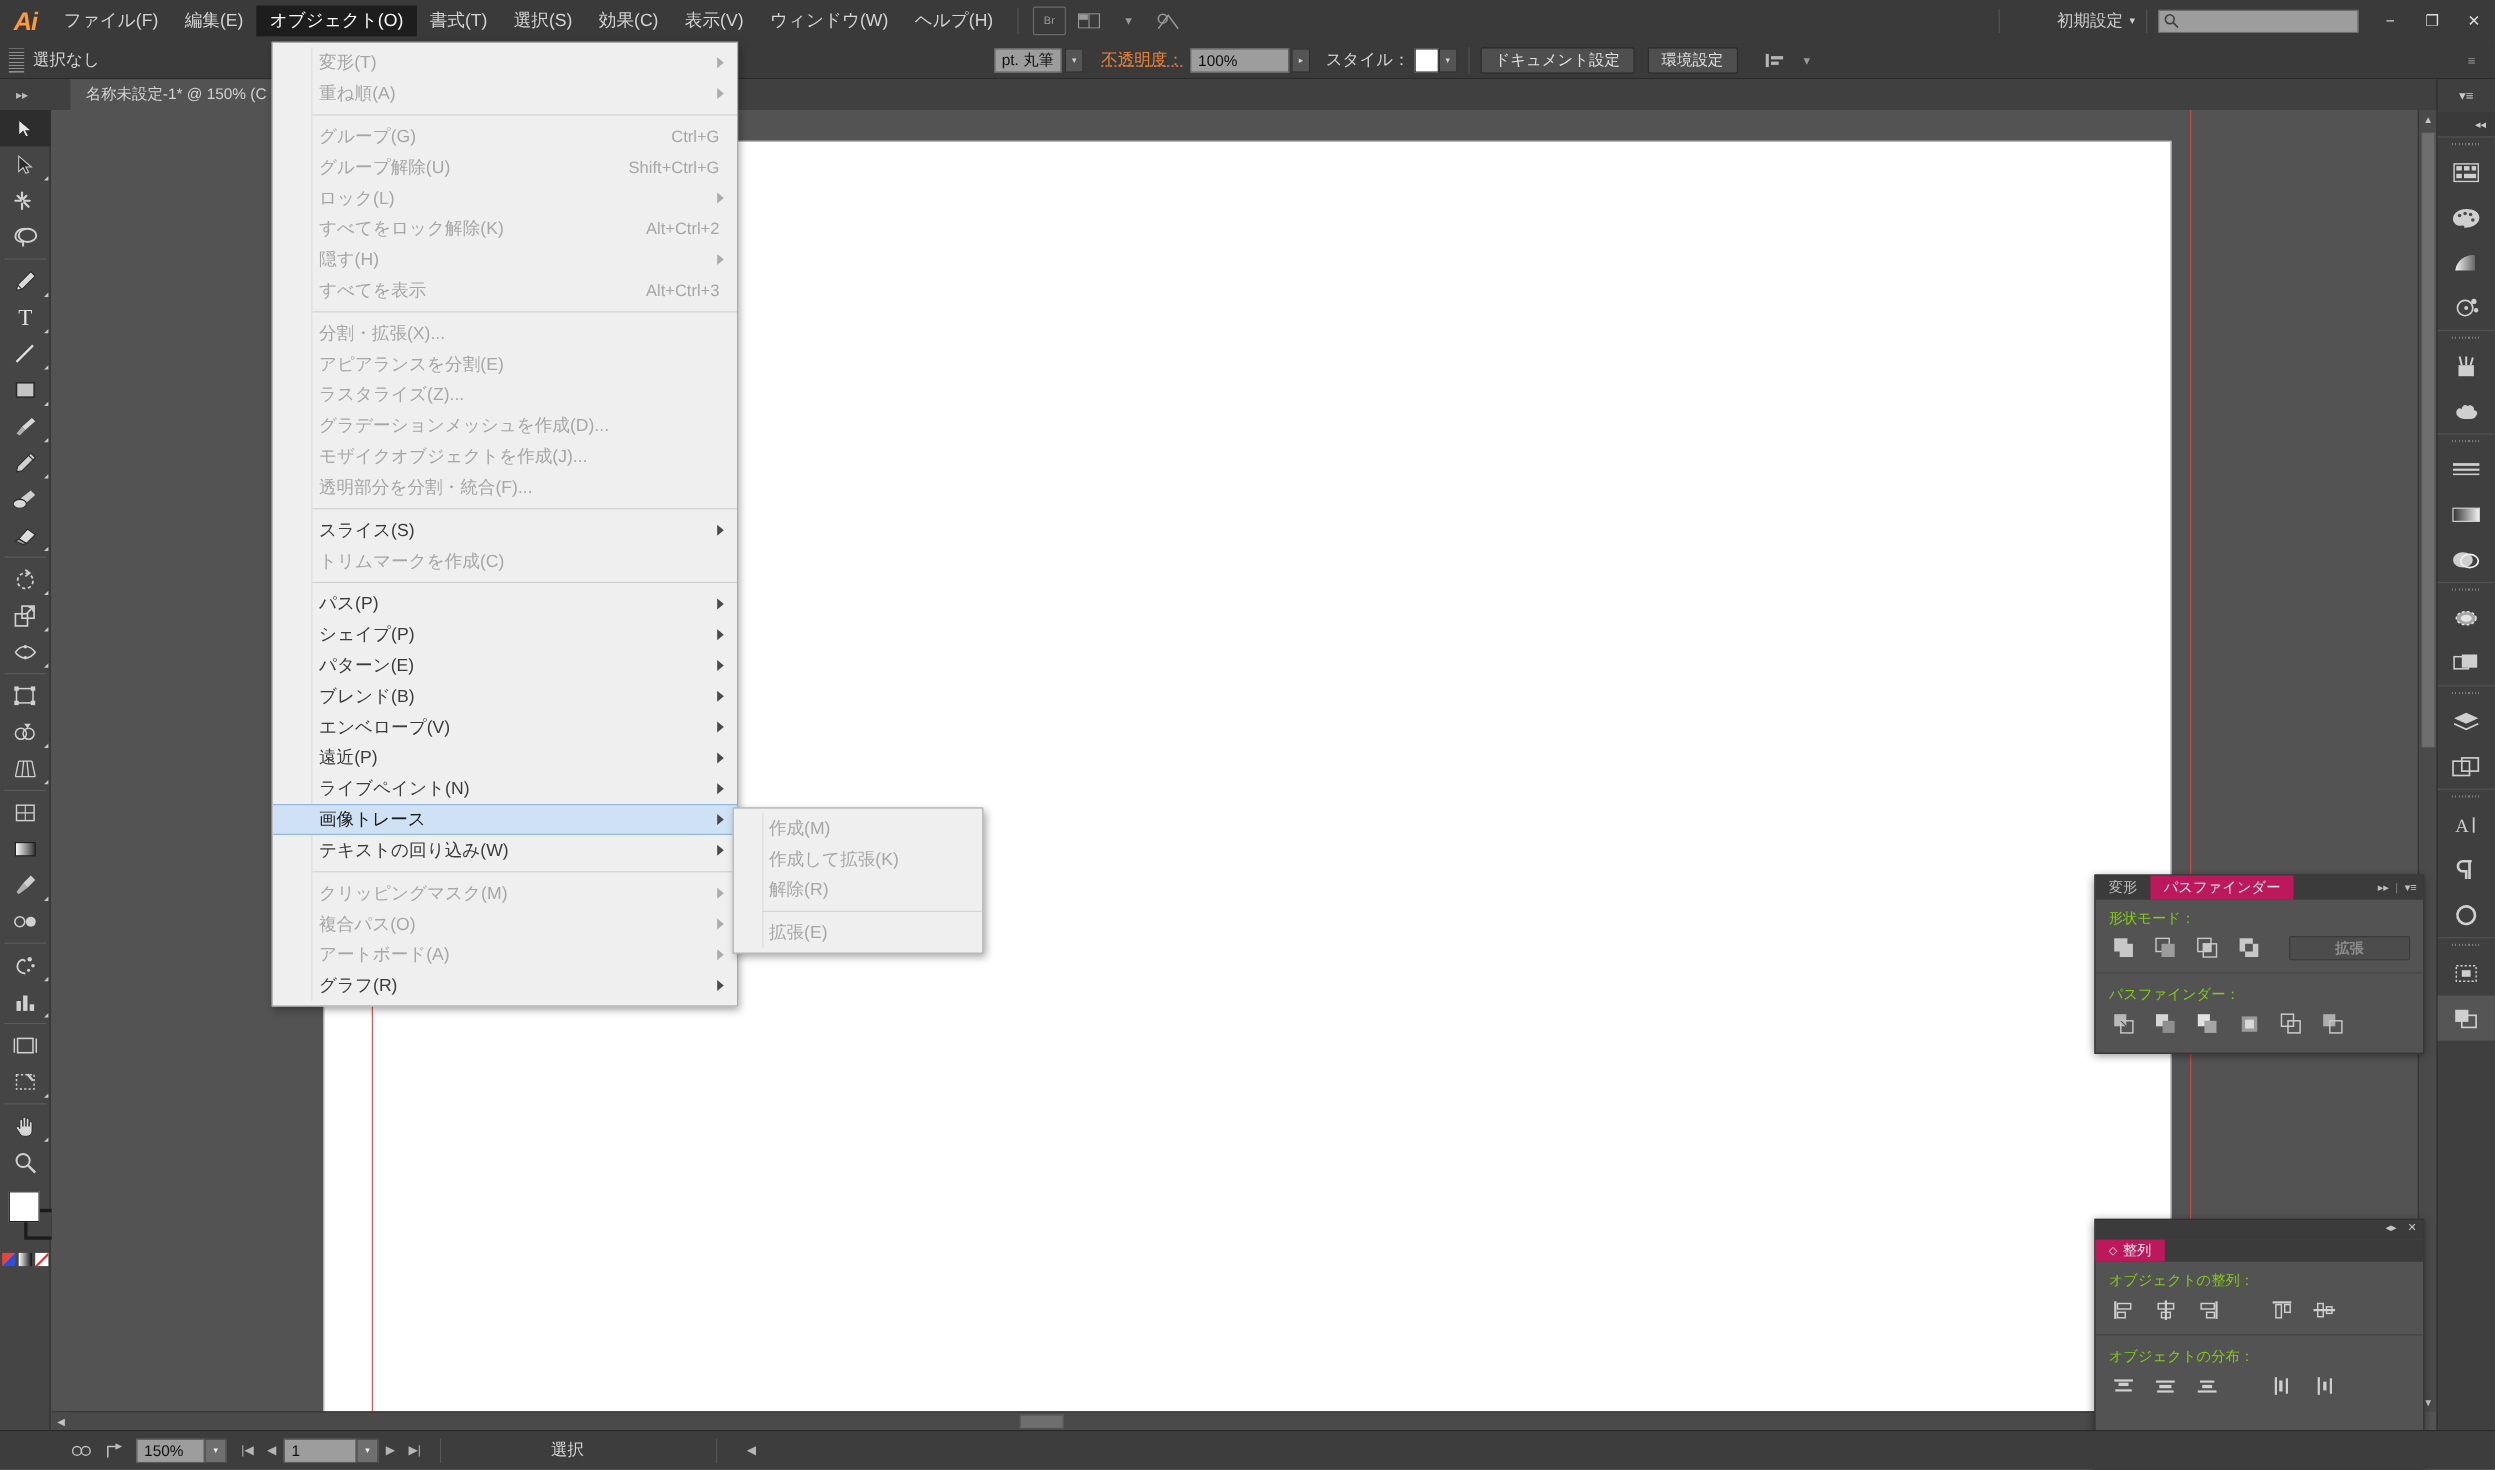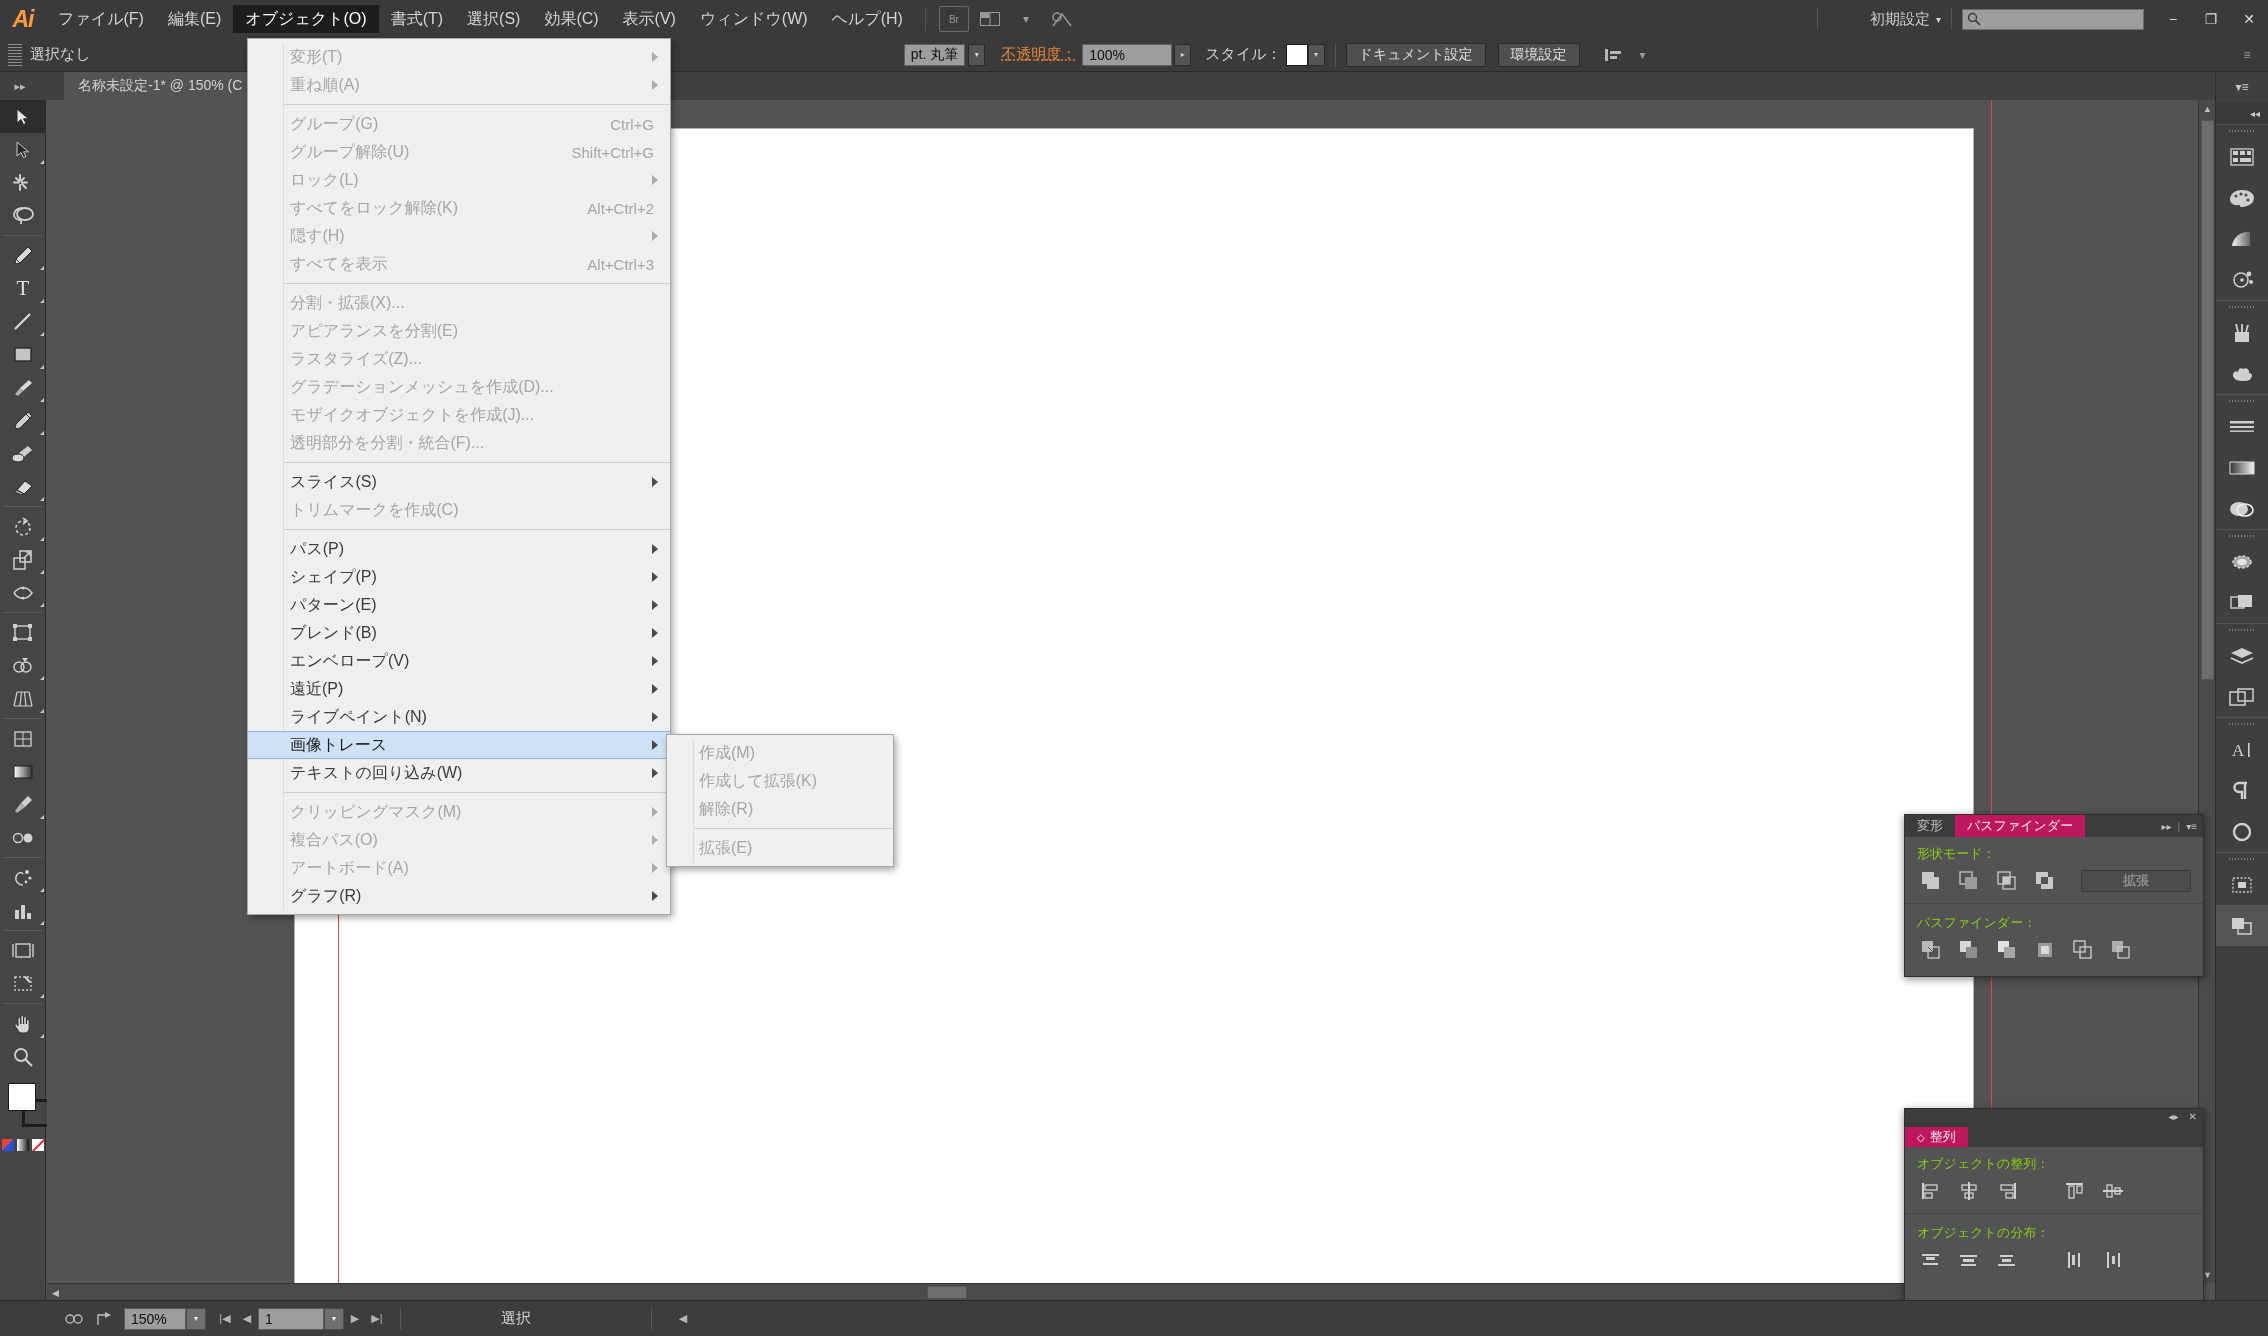--- a/index.html
+++ b/index.html
@@ -641,21 +641,21 @@
         <div class="dicon sel">
           <svg width="24" height="20" viewBox="0 0 24 20">
             <rect x="2" y="2" width="12" height="11" fill="#cfcfcf"></rect>
             <rect x="8" y="7" width="13" height="11" fill="none" stroke="#cfcfcf" stroke-width="1.5"></rect>
           </svg>
         </div>
       </div>
     </div>
 </div>
 
-<div class="panel" id="pf-panel" style="left:1904px; top:814px; width:300px;">
+<div class="panel" id="pf-panel" style="left:1904px; top:795px; width:300px;">
   <div class="ptabs">
     <div class="ptab">変形</div>
     <div class="ptab on">パスファインダー</div>
     <div class="ptab-right">
       <span>▸▸</span>
       <span style="opacity:.5">|</span>
       <span>▾≡</span>
     </div>
   </div>
   <div class="psec">形状モード：</div>

